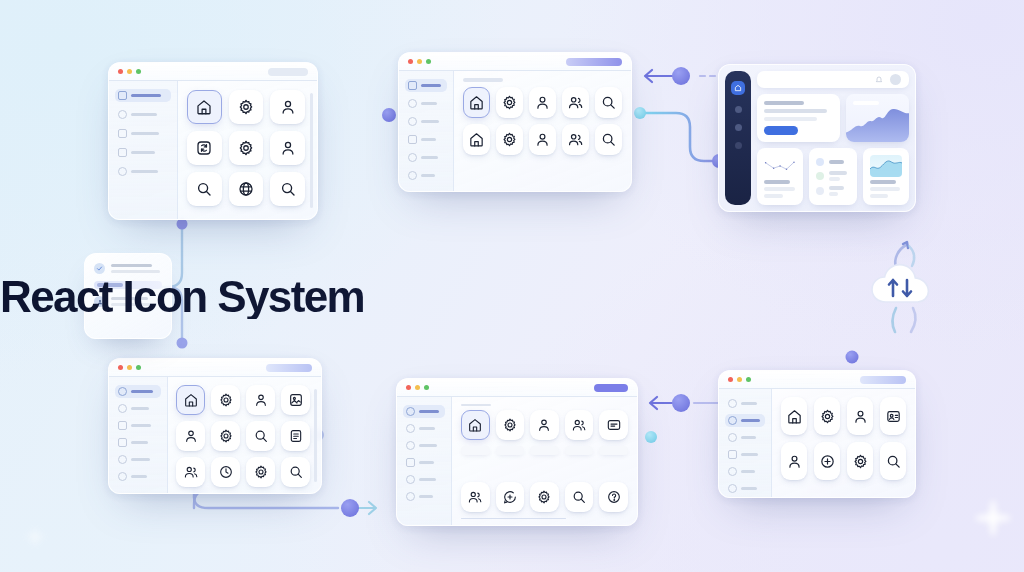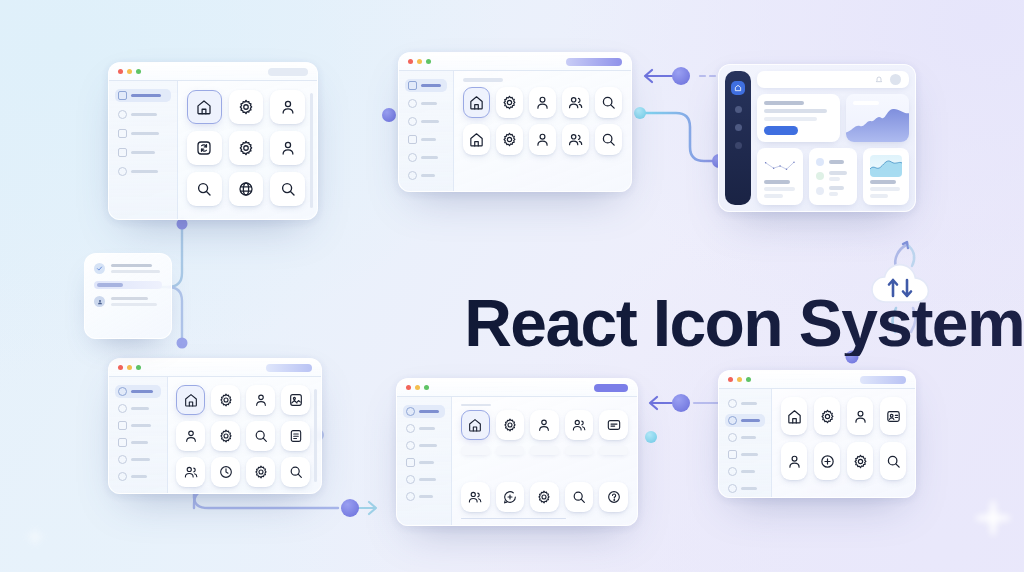--- a/index.html
+++ b/index.html
@@ -129,26 +129,25 @@
   .mc-row{display:flex;align-items:center;gap:6px;}
   .mc-ic{width:11px;height:11px;border-radius:50%;background:#d6e3f6;flex:0 0 auto;
     display:flex;align-items:center;justify-content:center;}
   .mc-hl{background:linear-gradient(90deg,#dfe5fa,#eef1fd);border-radius:4px;padding:2px 3px;}
 
   
   .cloud{position:absolute;}
 
   
   #title{
-    position:absolute;left:0;right:0;top:246px;text-align:right;
-    font-size:66px;font-weight:bold;letter-spacing:-1.6px;
+    position:absolute;left:0;right:0;top:246px;text-align:left;
+    font-size:44px;font-weight:bold;letter-spacing:-1.6px;
     background:linear-gradient(95deg,#0d1430 0%,#121a38 55%,#1c2146 100%);
     -webkit-background-clip:text;background-clip:text;color:transparent;
     line-height:1;
-    padding-left:16px;
   }
   svg.conn{position:absolute;left:0;top:0;width:1024px;height:572px;pointer-events:none;}
 </style>
 </head>
 <body>
 
 <div id="stage">
 
   <svg class="conn" viewBox="0 0 1024 572">
     <defs>

